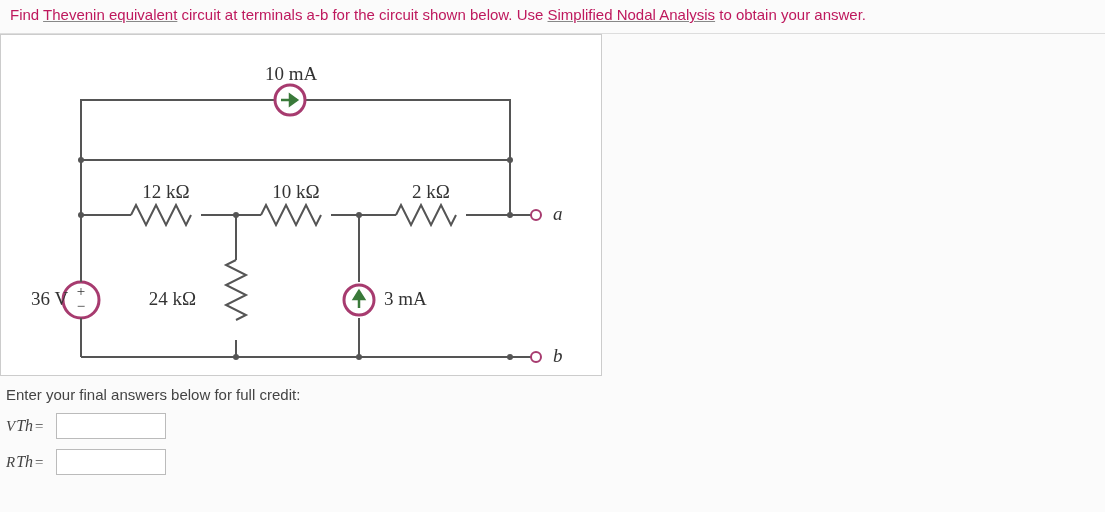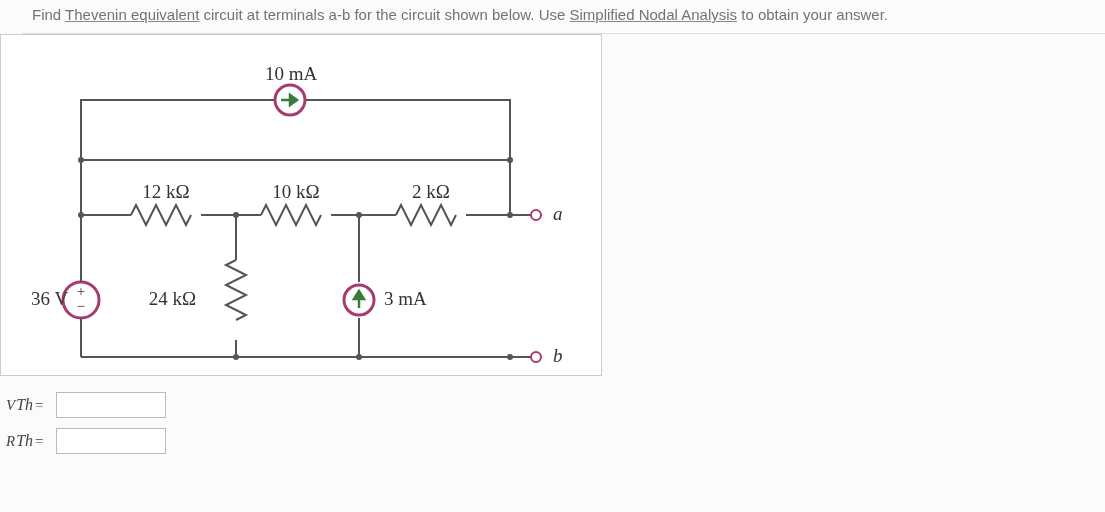--- a/index.html
+++ b/index.html
@@ -7,23 +7,22 @@
     padding: 0;
     font-family: "Segoe UI", Arial, sans-serif;
     font-size: 15px;
     color: #333;
     background: #fbfbfb;
     width: 1105px;
   }
   .top-prompt {
     padding: 6px 10px 10px 10px;
     border-bottom: 1px solid #ddd;
-    color: #737373;
+    color: #be185d;
     font-size: 15px;
-    margin-left: 22px;
   }
   .ul {
     text-decoration: underline;
     text-decoration-color: #888;
   }
   .workarea {
     padding: 0;
   }
   .circuit-box {
     width: 600px;
@@ -160,20 +159,21 @@
       <text class="clabel" x="430" y="163" text-anchor="middle">2 kΩ</text>
       <text class="clabel" x="195" y="270" text-anchor="end">24 kΩ</text>
       <text class="clabel" x="383" y="270">3 mA</text>
       <text class="clabel" x="30" y="270">36 V</text>
       <text class="clabel clabel-it" x="552" y="185">a</text>
       <text class="clabel clabel-it" x="552" y="327">b</text>
     </svg>
   </div>
 
   <div class="answers">
+    <p>Enter your final answers below for full credit:</p>
 
     <div class="ans-row">
       <span class="lbl">
         <span>V</span>
           <span class="sub">Th</span>
           <span> =</span>
       </span>
       <input type="text" style="">
     </div>
 

